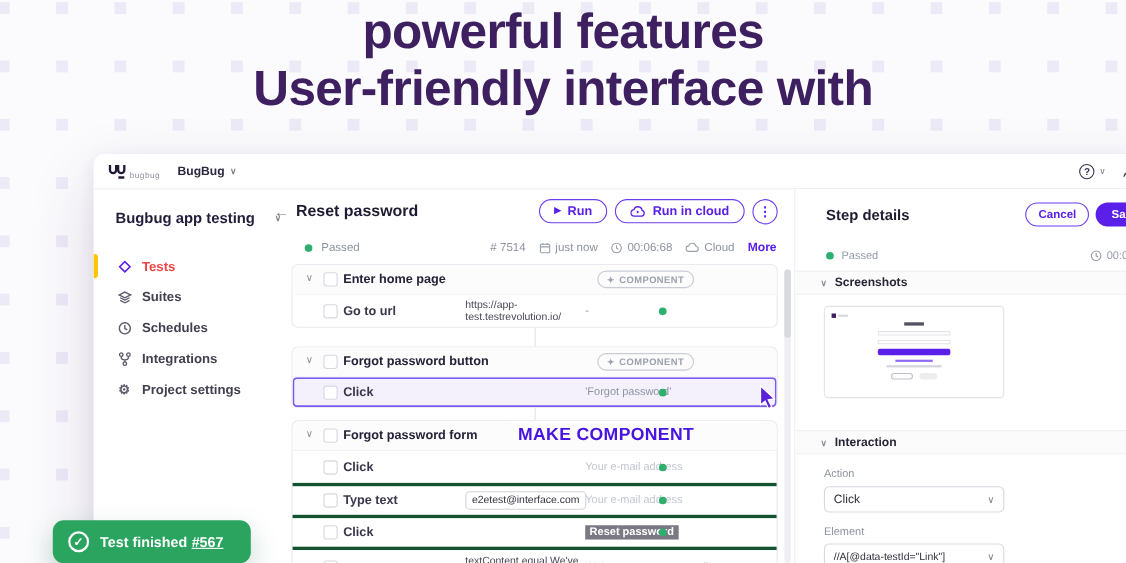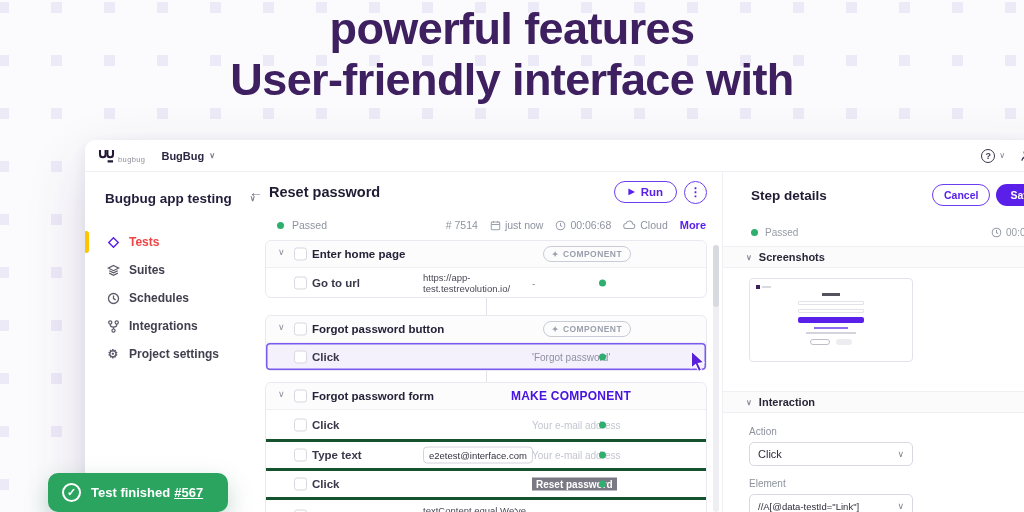--- a/index.html
+++ b/index.html
@@ -64,21 +64,21 @@
   .card { border:1px solid #e9e9ef; border-radius:6px; background:#fff; position:relative; }
   .connector { width:1px; background:#e2e2ea; margin:0 auto; }
   .ghead { position:relative; height:27px; background:#fcfcfd; border-bottom:1px solid #f0f0f4; border-radius:6px 6px 0 0; cursor:pointer; }
   .gchev { position:absolute; left:12px; top:6px; color:#8c8c99; font-size:9px; }
   .cb { position:absolute; left:28px; top:50%; transform:translateY(-50%); width:13px; height:13px;
     border:1px solid #d7d7e0; border-radius:3px; background:#fff; cursor:pointer; }
   .gname { position:absolute; left:46px; top:50%; transform:translateY(-50%); font-size:11.5px; font-weight:700; color:#262238; white-space:nowrap; }
   .badge { position:absolute; right:75px; top:50%; transform:translateY(-50%); display:flex; gap:4px; align-items:center;
     border:1px solid #c9ccd6; border-radius:10px; padding:2px 8px; font-size:8.5px; font-weight:700; letter-spacing:.05em; color:#9aa0ac; white-space:nowrap; }
   .badge .bicon { font-size:8px; }
-  .make-comp { position:absolute; right:75px; top:50%; transform:translateY(-50%); color:#4814e0; font-size:12px; font-weight:700; letter-spacing:.02em; cursor:pointer; white-space:nowrap; }
+  .make-comp { position:absolute; right:75px; top:50%; transform:translateY(-50%); color:#4814e0; font-size:16px; font-weight:700; letter-spacing:.02em; cursor:pointer; white-space:nowrap; }
 
   .srow { position:relative; height:29px; cursor:pointer; }
   .srow + .srow { border-top:3px solid #14532d; }
   .srow.selected { box-shadow:inset 0 0 0 1.5px #7a5af0; background:#f4f1fd; border-radius:4px; height:27px; }
   .srow.tall { height:34px; }
   .act { position:absolute; left:46px; top:50%; transform:translateY(-50%); font-size:11.5px; font-weight:600; color:#39374a; white-space:nowrap; }
   .val { position:absolute; left:157px; top:50%; transform:translateY(-50%); font-size:9.5px; color:#4a4856; line-height:11px; width:108px; }
   .val2 { position:absolute; left:266px; top:50%; transform:translateY(-50%); font-size:10px; color:#c3c6cf; white-space:nowrap; }
   .val2.mid { color:#8e92a0; }
   .dot { position:absolute; left:333px; top:50%; transform:translateY(-50%); width:7px; height:7px; background:#2eaf6e; border-radius:50%; }
@@ -233,20 +233,29 @@
 
     <section class="main">
       <div class="main-header">
         <span class="back">←</span>
         <span class="main-title">Reset password</span>
         <span class="hbtns">
           <button class="pill">
             <span class="picon">▶</span>
             <span>Run</span>
           </button>
+          <button class="pill">
+            <span class="picon">
+              <svg width="14" height="11" viewBox="0 0 14 11" fill="none" stroke="#5a1fe8" stroke-width="1.2">
+                <path d="M3.6 9.4a2.9 2.9 0 0 1-.3-5.8 3.8 3.8 0 0 1 7.4.7 2.6 2.6 0 0 1-.4 5.1Z"></path>
+                <path d="M5.9 4.4 8.3 5.8 5.9 7.2Z" fill="#5a1fe8" stroke="none"></path>
+              </svg>
+            </span>
+            <span>Run in cloud</span>
+          </button>
           <button class="round-btn">⋮</button>
         </span>
       </div>
 
       <div class="status-row">
         <span class="sdot"></span>
         <span>Passed</span>
         <span class="meta">
           <span class="m"># 7514</span>
           <span class="m">

